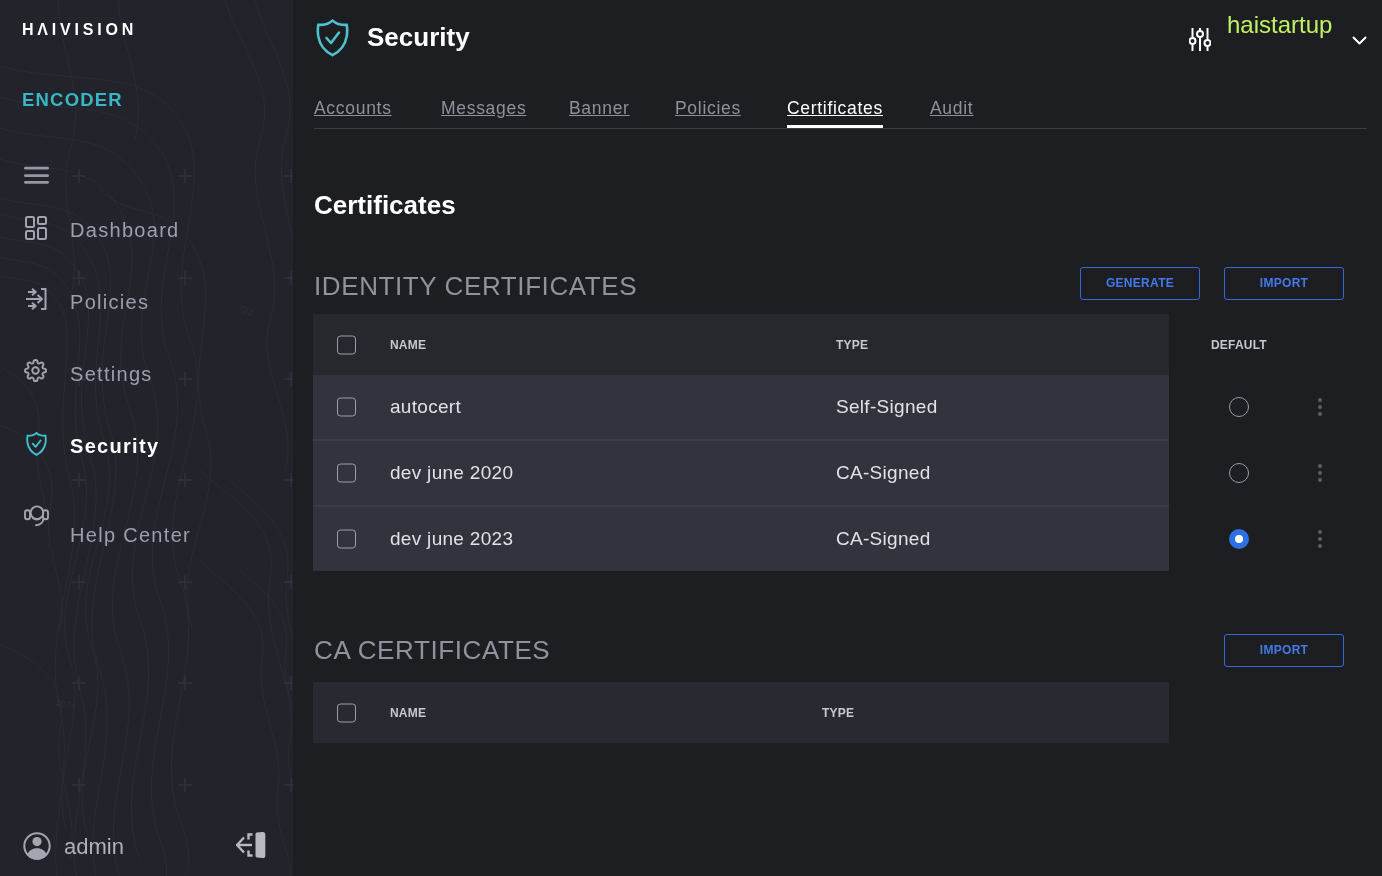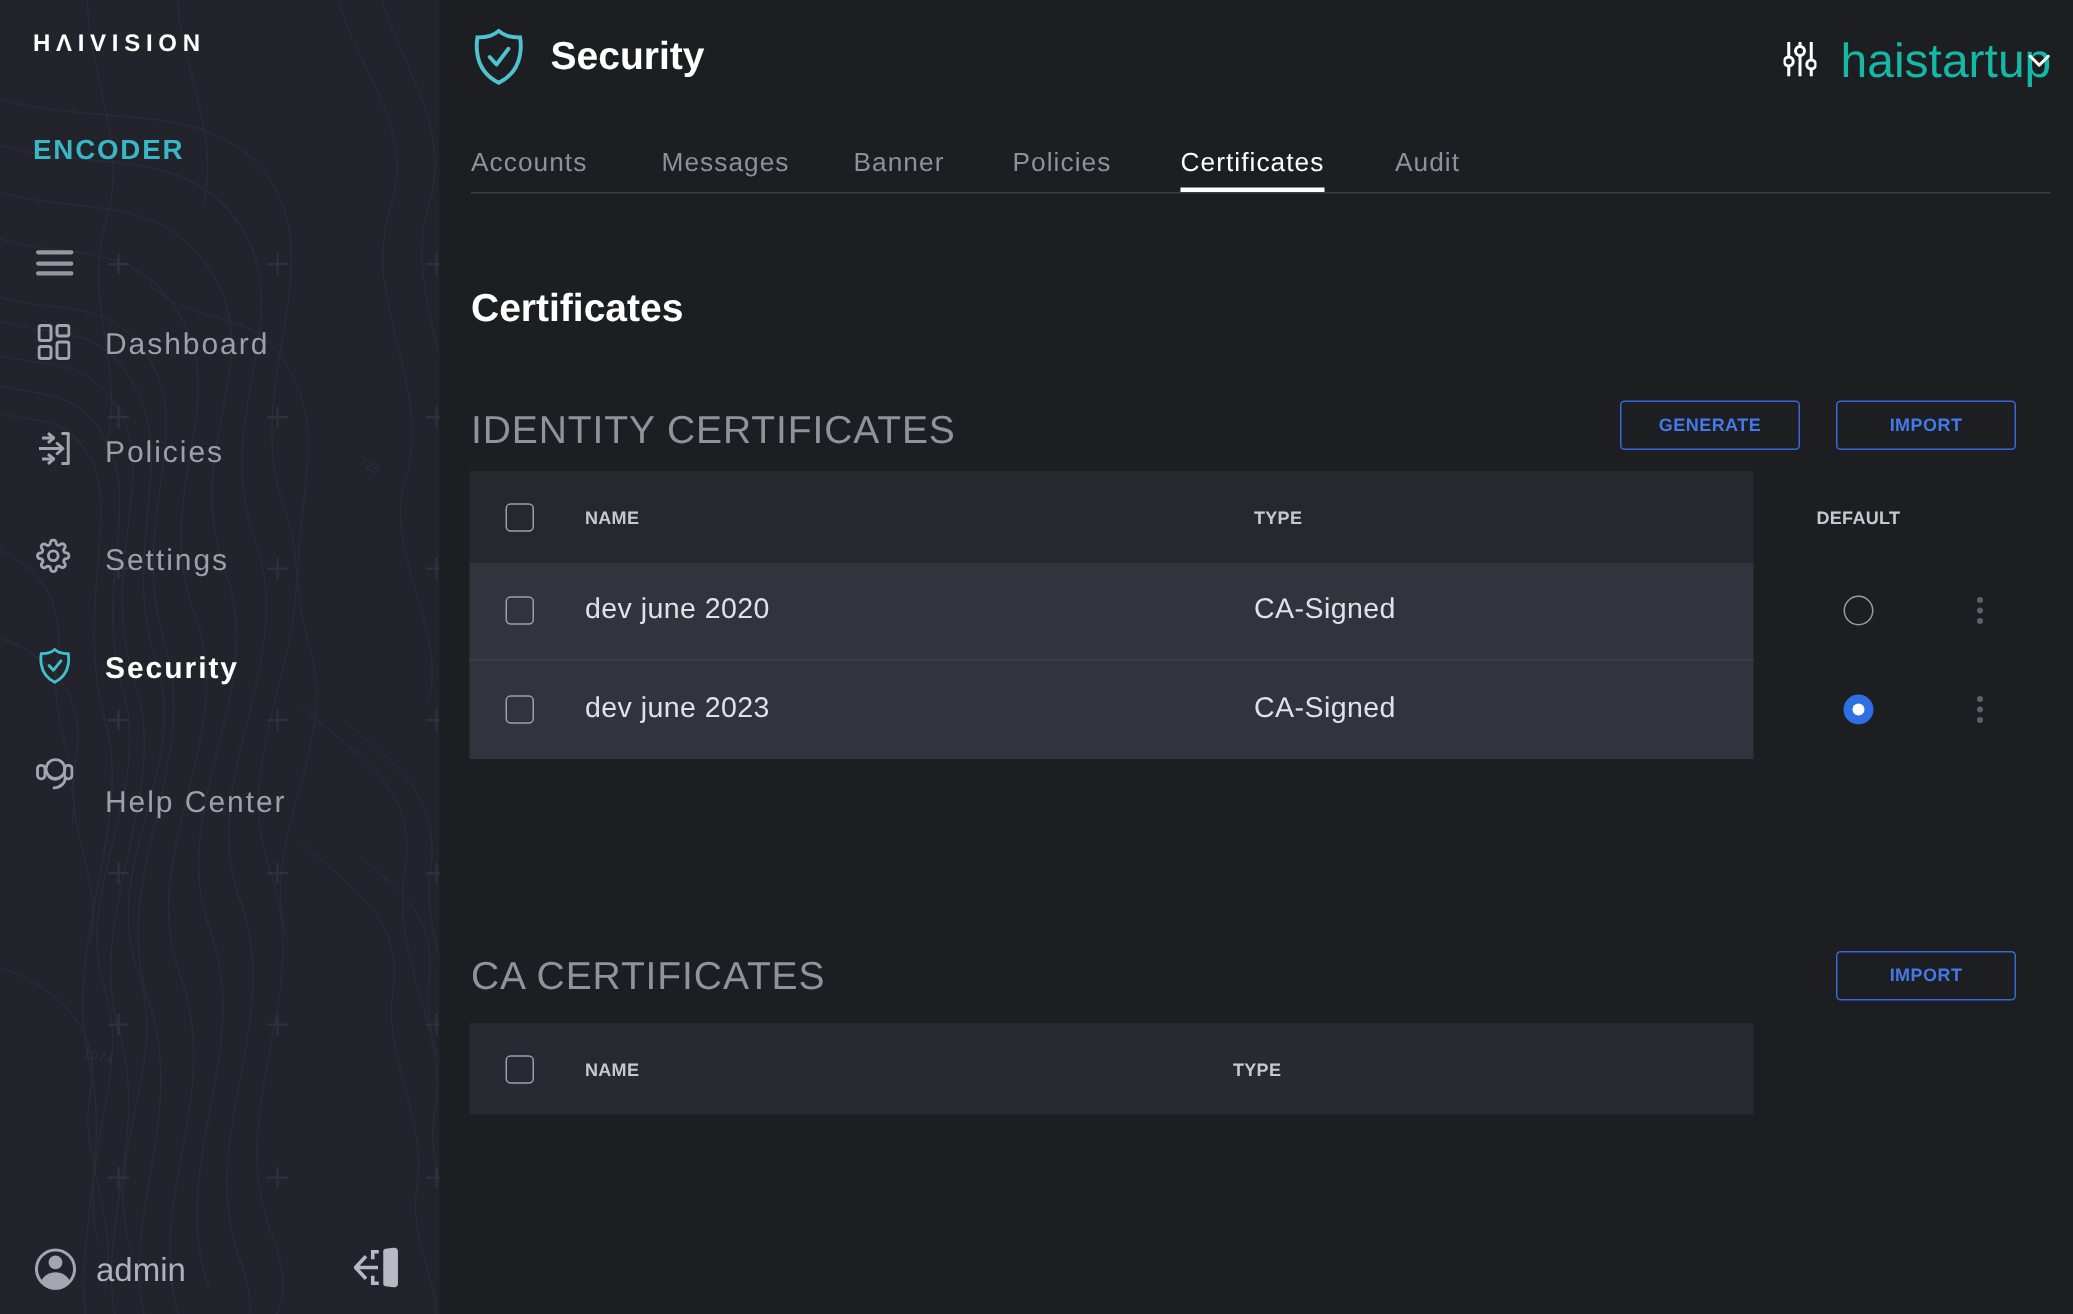--- a/index.html
+++ b/index.html
@@ -14,23 +14,23 @@
   .logo-makito { position:absolute; left:21px; top:38px; color:#fdfdfd; font-size:43.5px; font-weight:400; letter-spacing:0.5px; }
   .logo-enc { position:absolute; left:22px; top:89px; color:#38b8c6; font-size:18.5px; font-weight:bold; letter-spacing:1.2px; }
 
   .navtxt { position:absolute; left:70px; color:#9aa0ad; font-size:20px; letter-spacing:1.3px; }
   .navtxt.active { color:#ffffff; font-weight:bold; }
 
   .user-admin { position:absolute; left:64px; top:834px; color:#aeb2bd; font-size:22px; }
 
   
   .ptitle { position:absolute; left:367px; top:24px; color:#fff; font-size:26px; font-weight:bold; line-height:26px; }
-  .acct { position:absolute; left:1227px; top:28px; color:#14b8a6; font-size:32px; line-height:24px; }
-
-  .tab { position:absolute; top:100px; color:#8e919b; font-size:17.5px; letter-spacing:0.7px; line-height:17.5px; }
+  .acct { position:absolute; left:1227px; top:13px; color:#bef264; font-size:24px; line-height:24px; }
+
+  .tab { position:absolute; top:100px; color:#8e919b; font-size:17.5px; letter-spacing:0.7px; line-height:17.5px;text-decoration:underline; }
   .tab.on { color:#ffffff; }
   #tabline { position:absolute; left:314px; top:128px; width:1053px; height:1px; background:#3c3d45; }
   #tabmark { position:absolute; left:787px; top:125px; width:96px; height:3px; background:#ffffff; }
 
   .h2 { position:absolute; left:314px; top:192px; color:#fff; font-size:26px; font-weight:bold; line-height:27px; }
 
   .seclabel { position:absolute; left:314px; color:#8f939d; font-size:26px; letter-spacing:0.6px; line-height:19px; }
 
   .btn { position:absolute; width:120px; height:33px; border:1px solid #3767d8; border-radius:3px;
          color:#4479e8; font-size:12px; font-weight:bold; letter-spacing:0.3px; text-align:center; line-height:31px; }
@@ -226,20 +226,31 @@
   <div class="btn" style="left:1080px;top:267px;">GENERATE</div>
   <div class="btn" style="left:1224px;top:267px;">IMPORT</div>
 
   <div class="tbl" style="top:314px;">
     <div class="thead">
       <div class="cb"></div>
       <div class="th" style="left:77px;">NAME</div>
       <div class="th" style="left:523px;">TYPE</div>
       <div class="th" style="left:898px;">DEFAULT</div>
     </div>
+    <div class="trow">
+      <div class="cb"></div>
+      <div class="td" style="left:77px;">autocert</div>
+      <div class="td" style="left:523px;">Self-Signed</div>
+      <div class="radio"></div>
+      <div class="kebab">
+          <i></i>
+          <i></i>
+          <i></i>
+        </div>
+    </div>
     <div class="trow r2">
       <div class="cb"></div>
       <div class="td" style="left:77px;">dev june 2020</div>
       <div class="td" style="left:523px;">CA-Signed</div>
       <div class="radio"></div>
       <div class="kebab">
           <i></i>
           <i></i>
           <i></i>
         </div>

